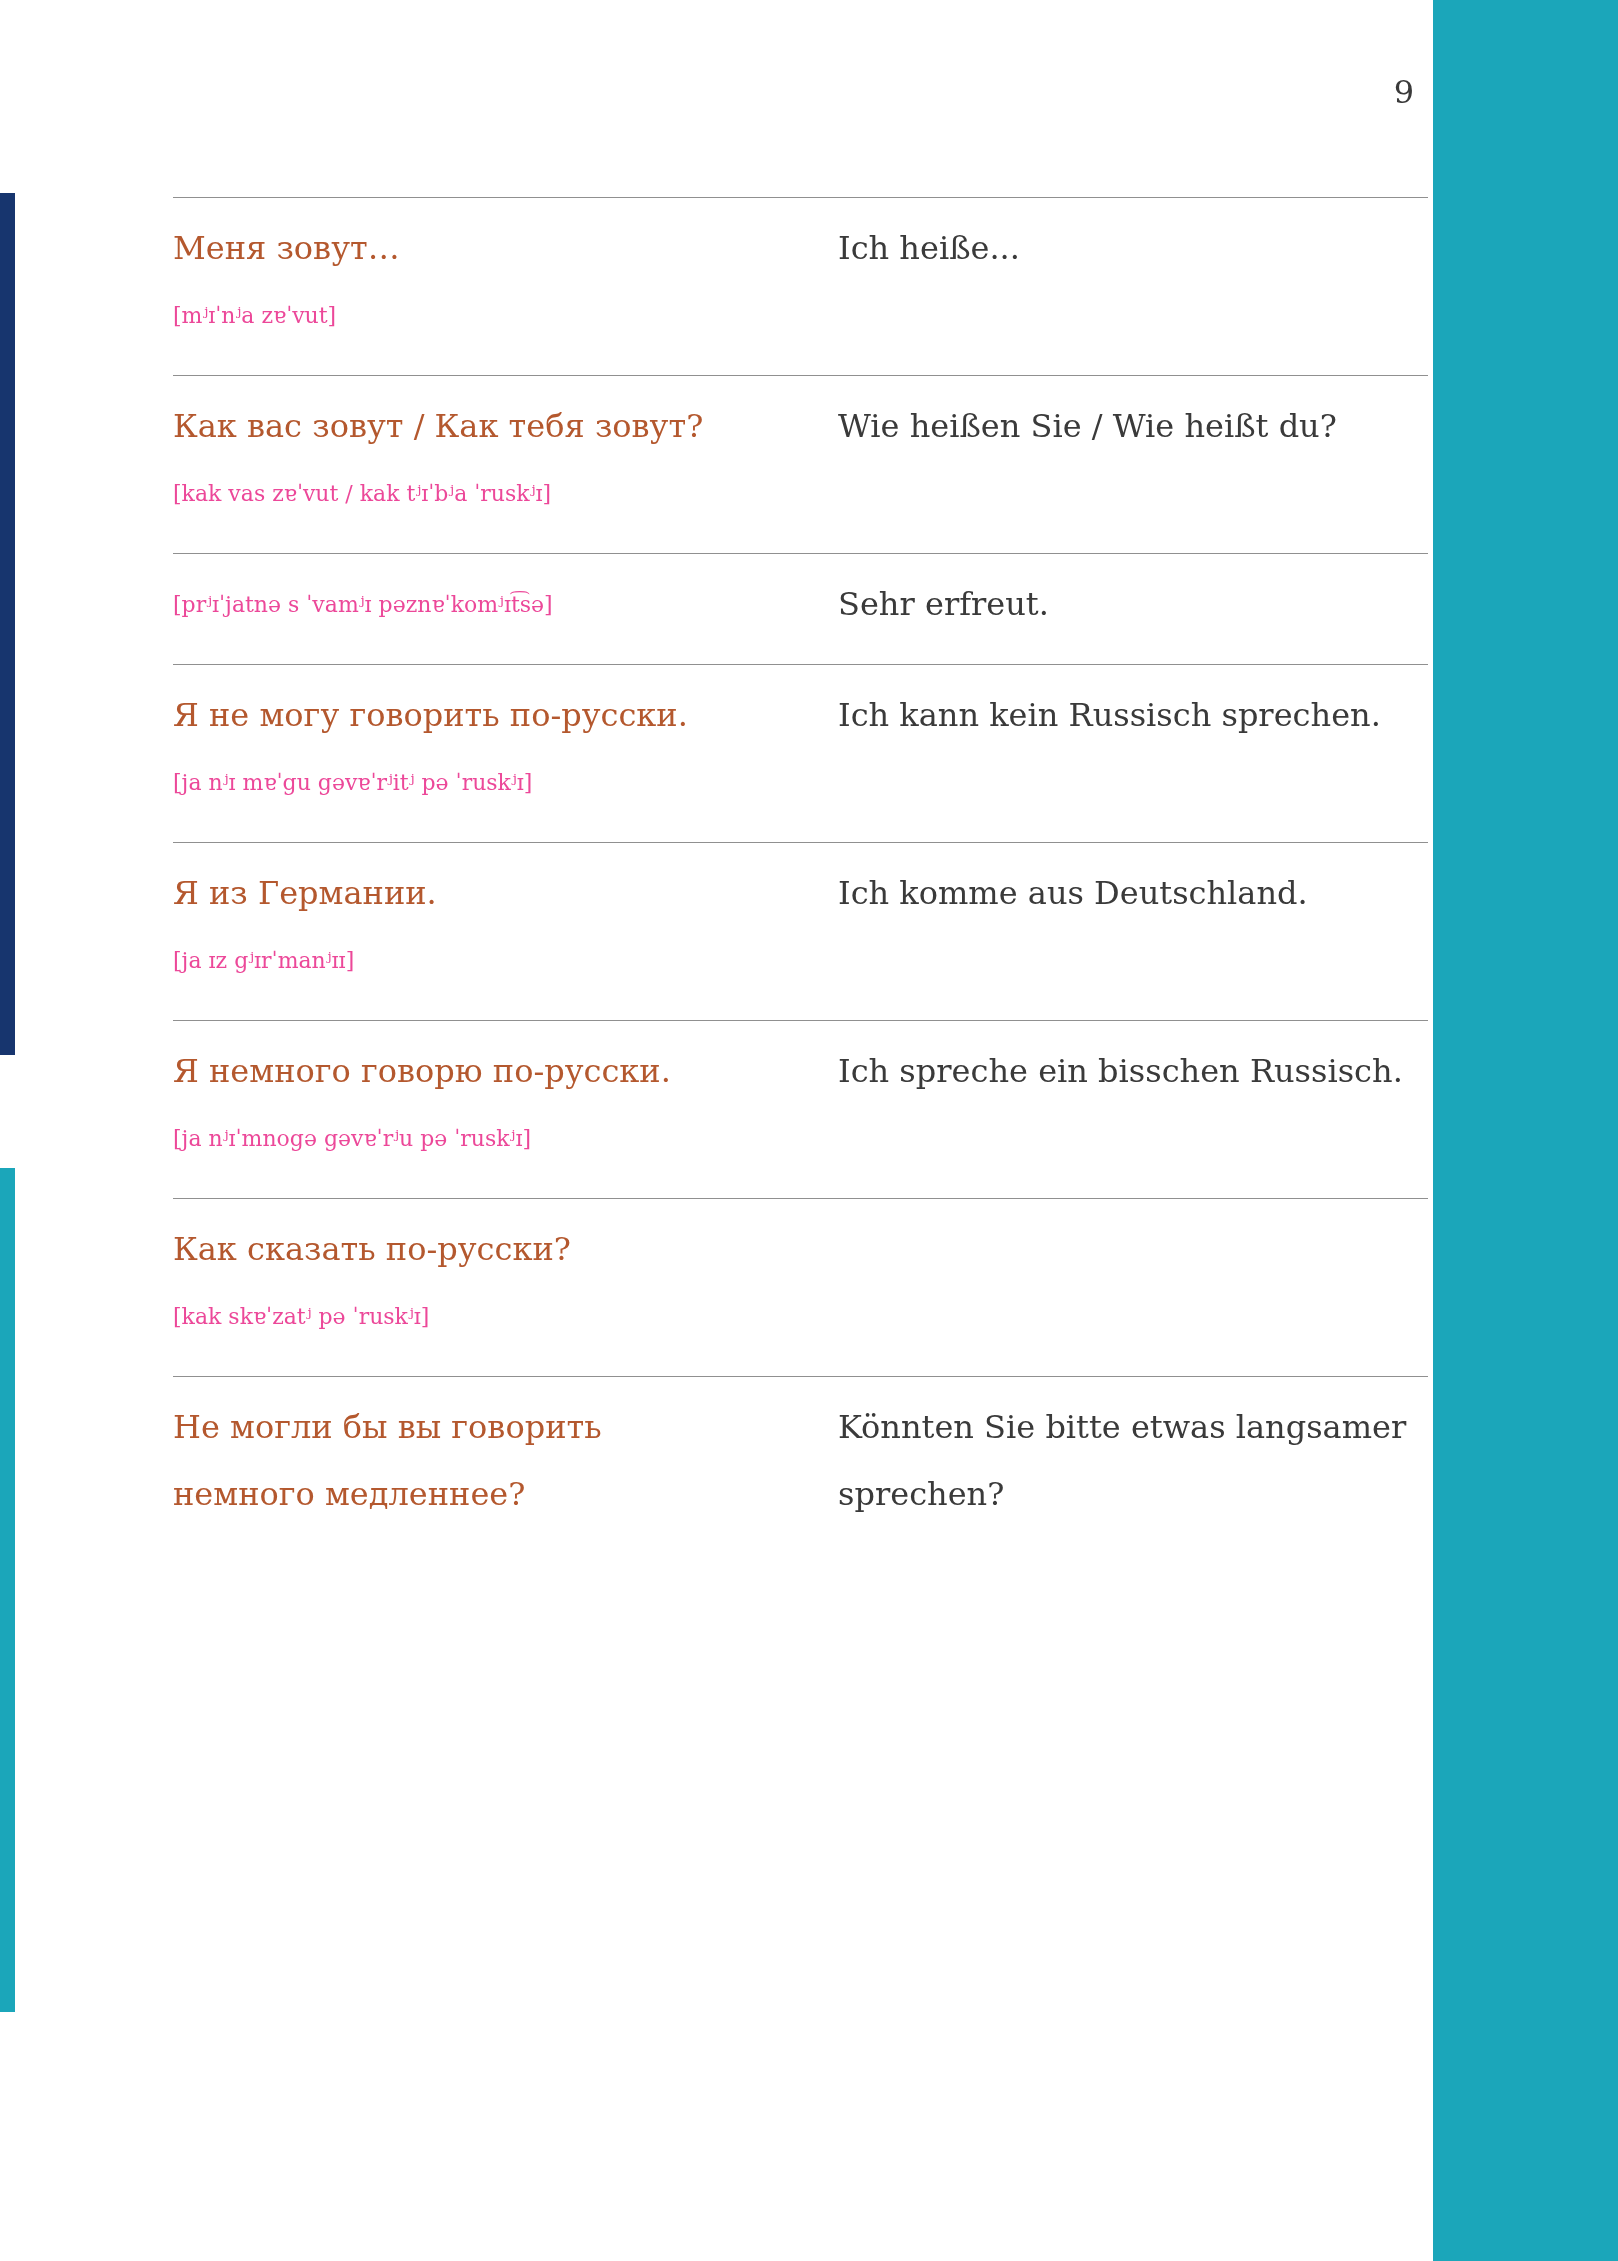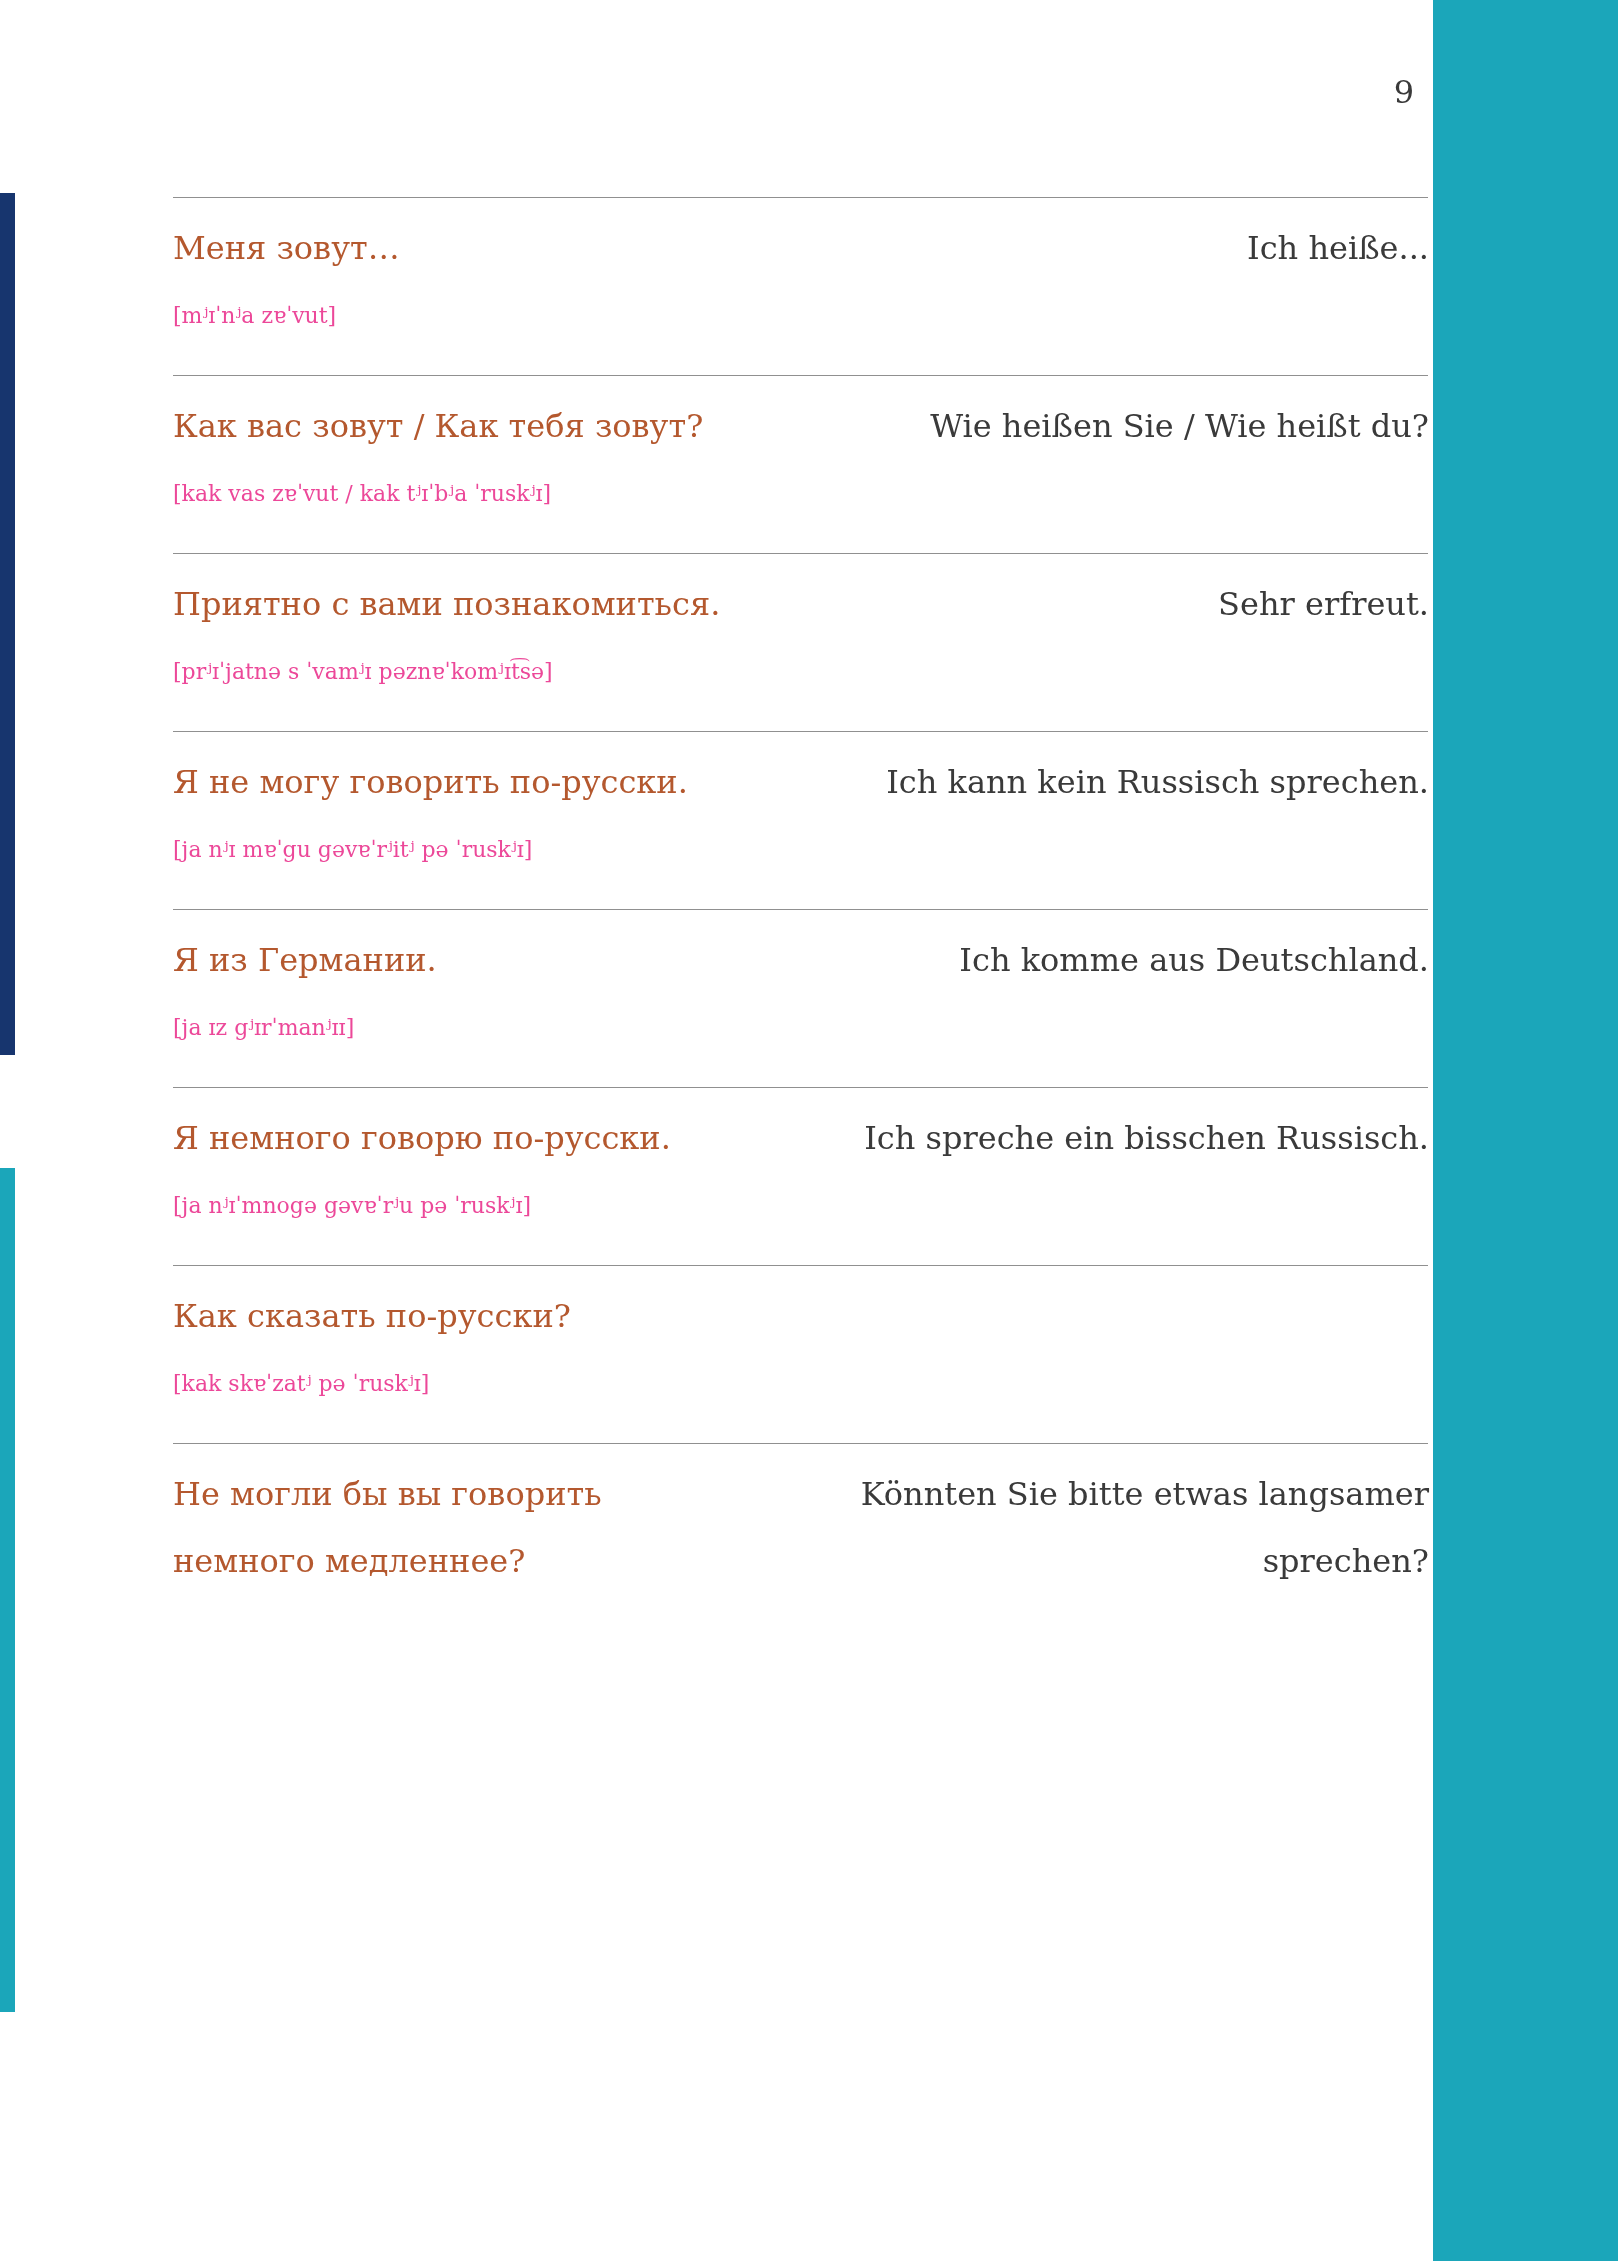--- a/index.html
+++ b/index.html
@@ -74,21 +74,20 @@
     color: #ec4899;
     font-size: 22px;
     line-height: 67px;
     white-space: pre-line;
   }
   .german {
     color: #3a3a3a;
     font-size: 32px;
     line-height: 67px;
     white-space: pre-line;
-    text-align: right;
   }
 </style>
 </head>
 <body>
 
 <div class="page">
 
   <div class="left-bar navy"></div>
   <div class="left-bar teal"></div>
   <div class="right-band"></div>
@@ -108,21 +107,20 @@
     <section class="entry">
       <div class="left-col">
         <div class="russian">Как вас зовут / Как тебя зовут?</div>
         <div class="ipa">[kak vas zɐˈvut / kak tʲɪˈbʲa ˈruskʲɪ]</div>
       </div>
       <div class="german">Wie heißen Sie / Wie heißt du?</div>
     </section>
 
     <section class="entry">
       <div class="left-col">
-        <div class="russian">Приятно с вами познакомиться.</div>
         <div class="ipa">[prʲɪˈjatnə s ˈvamʲɪ pəznɐˈkomʲɪt͡sə]</div>
       </div>
       <div class="german">Sehr erfreut.</div>
     </section>
 
     <section class="entry">
       <div class="left-col">
         <div class="russian">Я не могу говорить по-русски.</div>
         <div class="ipa">[ja nʲɪ mɐˈgu gəvɐˈrʲitʲ pə ˈruskʲɪ]</div>
       </div>

